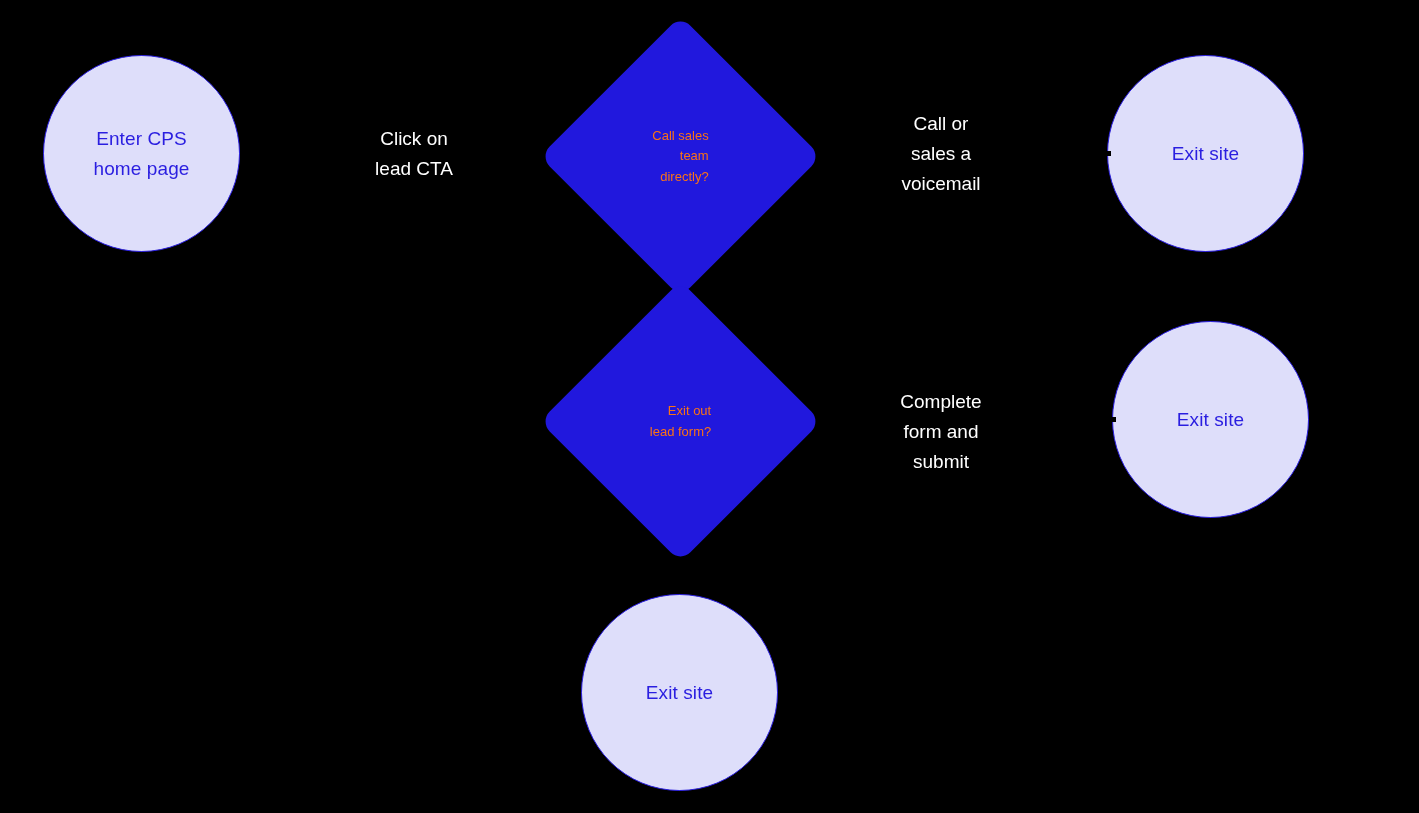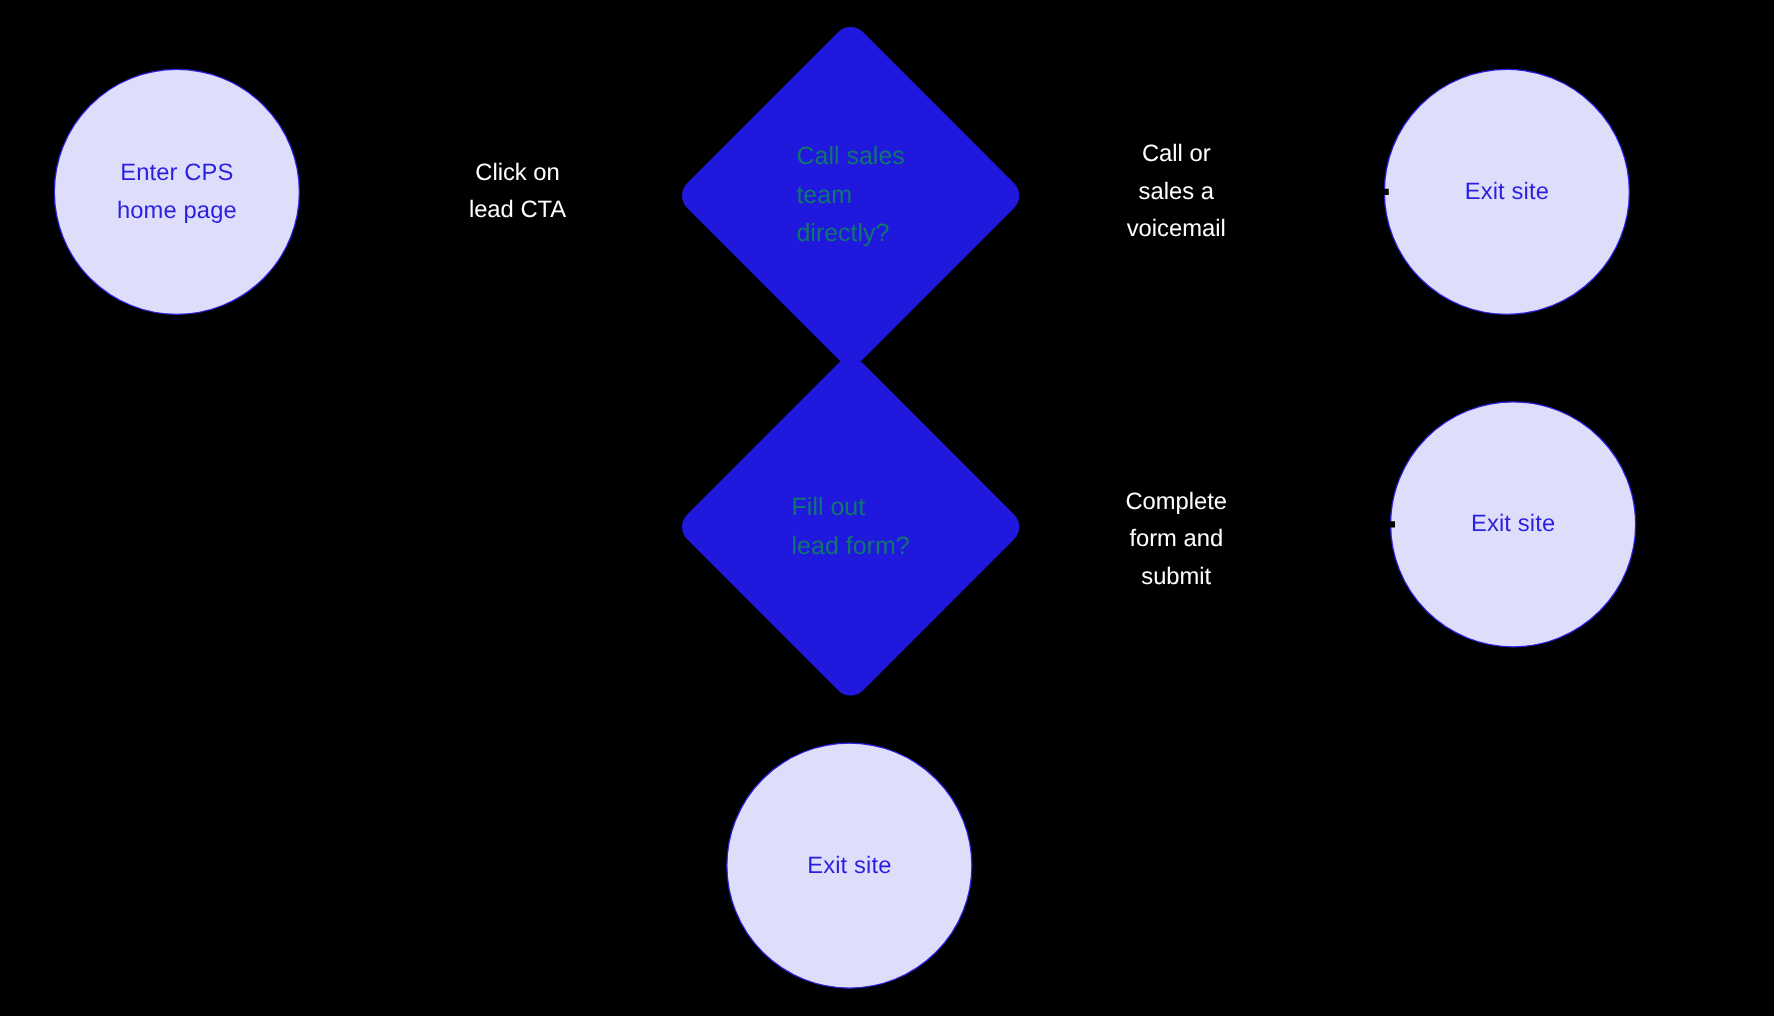--- a/index.html
+++ b/index.html
@@ -52,23 +52,23 @@
     background: #2118dd;
     border-radius: 14px;
     transform: rotate(45deg);
   }
   .node-diamond .node-label {
     position: absolute;
     inset: 0;
     display: flex;
     align-items: center;
     justify-content: center;
-    text-align: left;
-    color: #0f766e;
-    font-size: 20px;
+    text-align: right;
+    color: #f97316;
+    font-size: 13px;
     line-height: 1.55;
     white-space: pre-line;
     z-index: 2;
     padding: 0 6px;
     box-sizing: border-box;
   }
 
   
   .edge-label {
     position: absolute;
@@ -114,21 +114,21 @@
 voicemail</div>
 
   <div class="arrow-nub" style="left:1107px; top:151px;"></div>
 
   <div class="node-circle" style="left:1107px; top:55px; width:197px; height:197px;">
     <span class="node-label">Exit site</span>
   </div>
 
   <div class="node-diamond" style="left:581px; top:322px; width:199px; height:199px;">
     <div class="diamond-shape"></div>
-    <span class="node-label">Fill out
+    <span class="node-label">Exit out
 lead form?</span>
   </div>
 
   <div class="edge-label" style="left:941px; top:432px;">Complete
 form and
 submit</div>
 
   <div class="arrow-nub" style="left:1112px; top:417px;"></div>
 
   <div class="node-circle" style="left:1112px; top:321px; width:197px; height:197px;">

